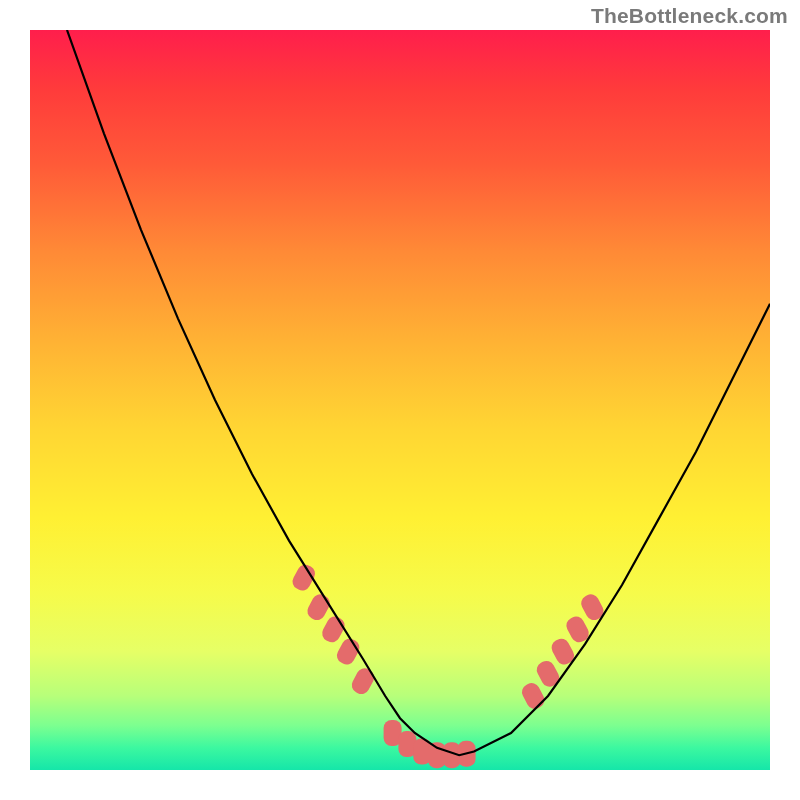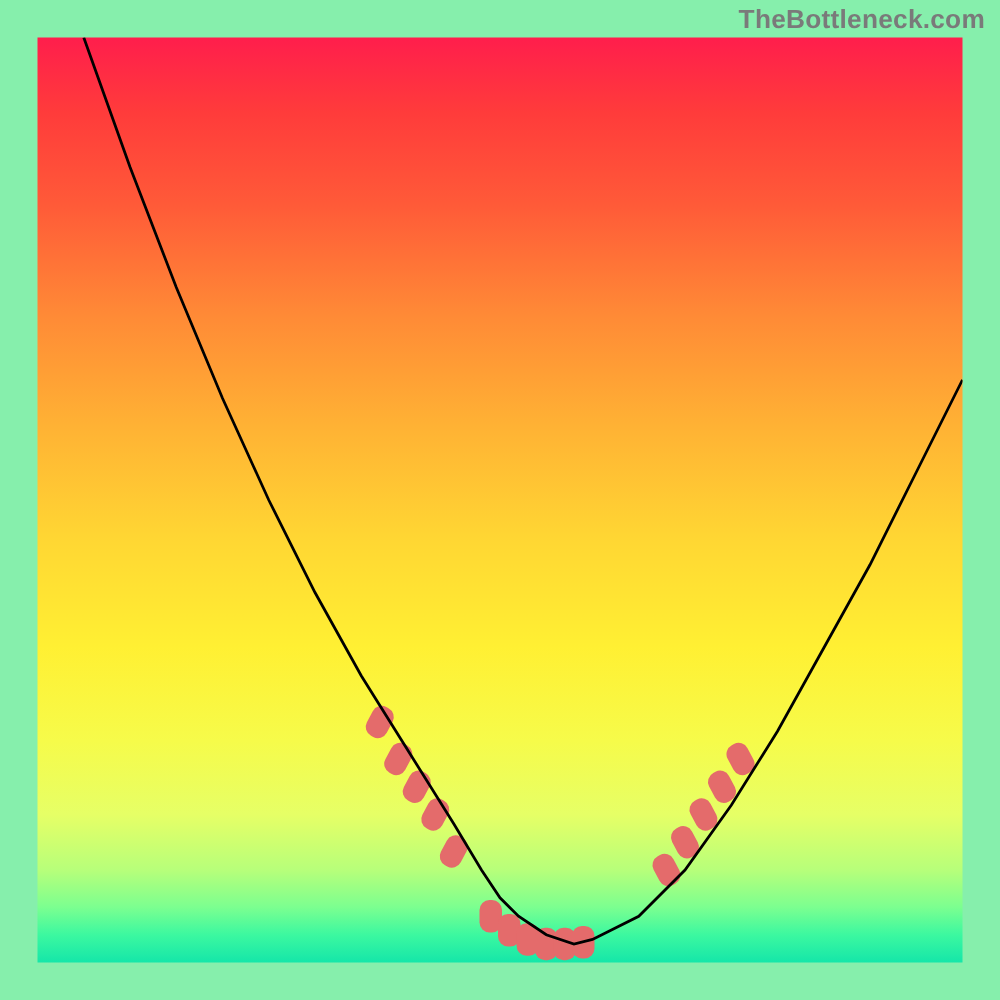--- a/index.html
+++ b/index.html
@@ -7,21 +7,21 @@
     padding: 0;
     width: 800px;
     height: 800px;
     background: #000;
     overflow: hidden;
   }
   .chart-container {
     position: relative;
     width: 800px;
     height: 800px;
-    background: #86efac;
+    background: #ffffff;
   }
   .plot-area {
     position: absolute;
     left: 30px;
     top: 30px;
     width: 740px;
     height: 740px;
     background: linear-gradient(to bottom,
       #ff1e4c 0%,
       #ff3b3b 8%,

